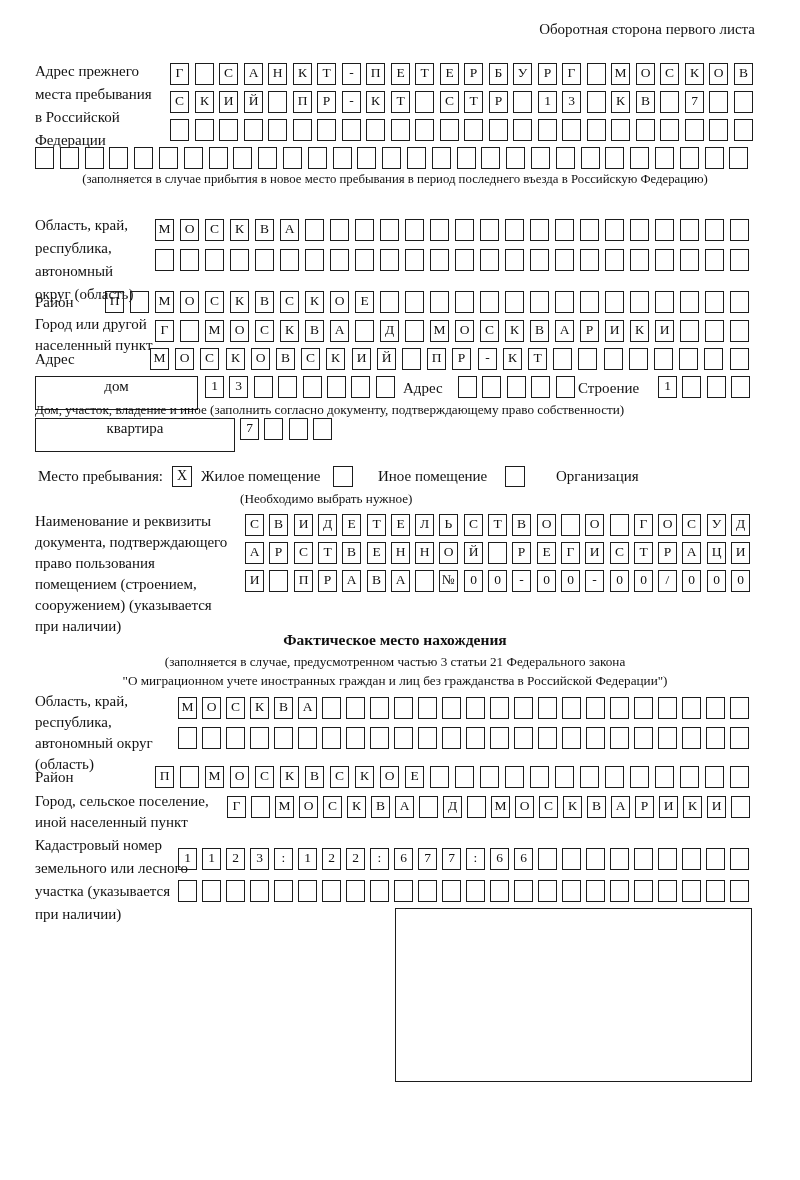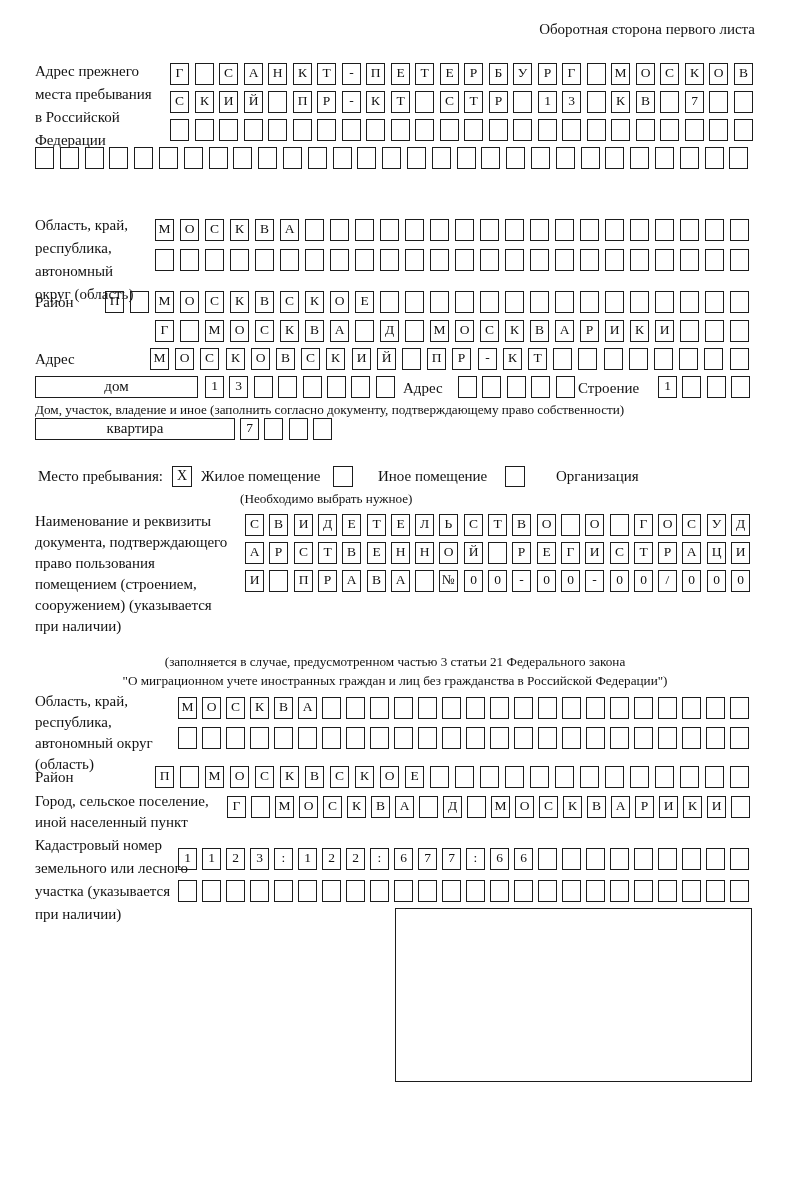--- a/index.html
+++ b/index.html
@@ -10,44 +10,47 @@
   .small{font-size:12.8px;line-height:18px;}
   .sm2{font-size:13.2px;line-height:19px;}
   .center{text-align:center;}
   .right{text-align:right;}
   .bold{font-weight:bold;}
   .w720{width:720px;}
   .cellrow{position:absolute;height:22px;}
   .cell{position:absolute;top:0;width:19px;height:22px;border:1.6px solid #1d1d1d;
         box-sizing:border-box;text-align:center;font-size:13.5px;line-height:18px;
         font-family:"Liberation Serif","DejaVu Serif",serif;}
-  .widebox{position:absolute;height:22px;border:1.6px solid #1d1d1d;box-sizing:border-box;
+  .widebox{position:absolute;height:34px;border:1.6px solid #1d1d1d;box-sizing:border-box;
         text-align:center;font-size:15px;line-height:19px;}
   .cb{position:absolute;width:20px;height:21px;border:1.6px solid #1d1d1d;box-sizing:border-box;
         text-align:center;font-size:14px;line-height:18px;}
   .stamp{position:absolute;border:1.6px solid #1d1d1d;box-sizing:border-box;background:#fff;}
 </style>
 </head>
 <body>
 
 <div class="page" id="page">
 
   <div class="t right w720" style="left:35px;top:18px;">Оборотная сторона первого листа</div>
 
   <div class="t" style="left:35px;top:60px;">Адрес прежнего
 места пребывания
 в Российской
 Федерации</div>
+  <div class="t small center w720" style="left:35px;top:170px;">(заполняется в случае прибытия в новое место пребывания в период последнего въезда в Российскую Федерацию)</div>
 
 
   <div class="t" style="left:35px;top:214px;">Область, край,
 республика,
 автономный
 округ (область)</div>
   <div class="t" style="left:35px;top:291px;">Район</div>
+  <div class="t lh21" style="left:35px;top:314px;">Город или другой
+населенный пункт</div>
   <div class="t" style="left:35px;top:348px;">Адрес</div>
 
   <div class="widebox" style="left:35px;top:376px;width:163px;">дом</div>
   <div class="t" style="left:403px;top:377px;">Адрес</div>
   <div class="t" style="left:578px;top:377px;">Строение</div>
   <div class="t sm2" style="left:35px;top:400px;width:740px;">Дом, участок, владение и иное (заполнить согласно документу, подтверждающему право собственности)</div>
 
   <div class="widebox" style="left:35px;top:418px;width:200px;">квартира</div>
 
   <div class="t" style="left:38px;top:465px;">Место пребывания:</div>
@@ -59,20 +62,21 @@
   <div class="t" style="left:556px;top:465px;">Организация</div>
   <div class="t sm2" style="left:240px;top:489px;">(Необходимо выбрать нужное)</div>
 
   <div class="t lh21" style="left:35px;top:511px;">Наименование и реквизиты
 документа, подтверждающего
 право пользования
 помещением (строением,
 сооружением) (указывается
 при наличии)</div>
 
+  <div class="t bold center w720" style="left:35px;top:628px;font-size:15.5px;">Фактическое место нахождения</div>
   <div class="t sm2 center w720" style="left:35px;top:652px;">(заполняется в случае, предусмотренном частью 3 статьи 21 Федерального закона
 "О миграционном учете иностранных граждан и лиц без гражданства в Российской Федерации")</div>
 
   <div class="t lh21" style="left:35px;top:691px;">Область, край,
 республика,
 автономный округ
 (область)</div>
   <div class="t" style="left:35px;top:766px;">Район</div>
   <div class="t lh21" style="left:35px;top:791px;">Город, сельское поселение,
 иной населенный пункт</div>

